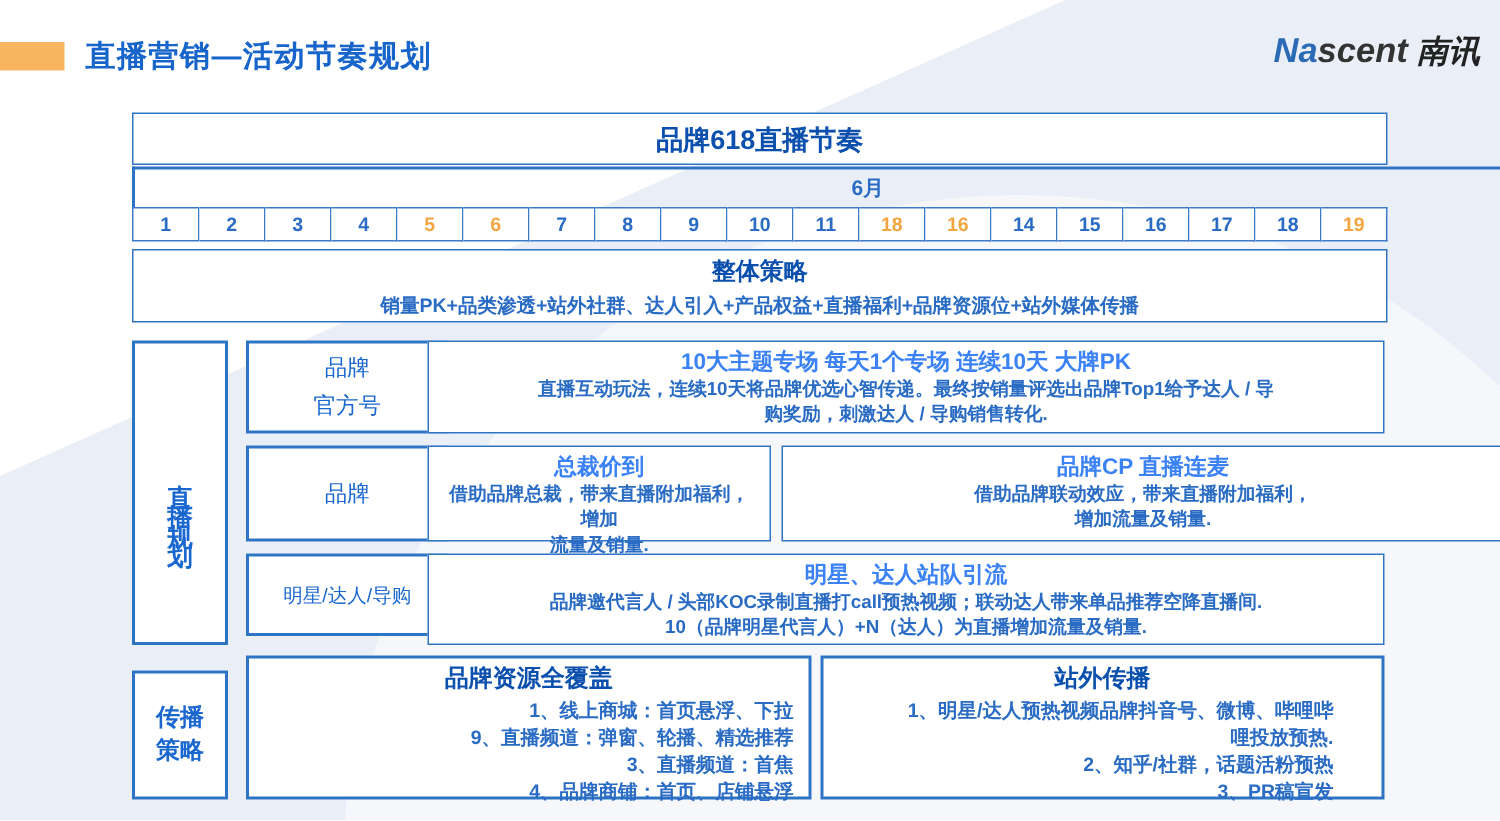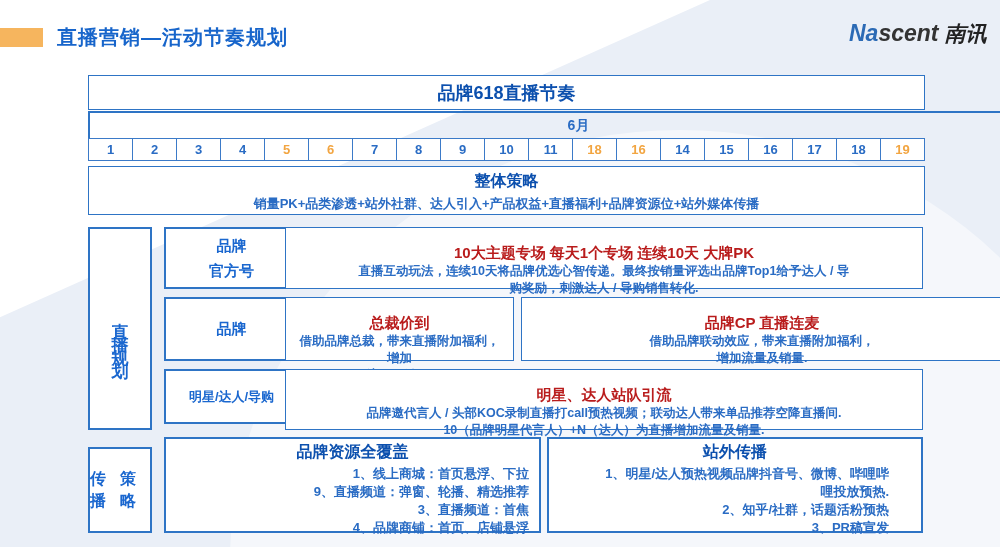--- a/index.html
+++ b/index.html
@@ -37,36 +37,36 @@
   .strategy-box{left:88px;top:166px;width:837px;height:49px;text-align:center;}
   .strategy-title{font-size:16px;font-weight:bold;color:#0c50ae;margin-top:4px;}
   .strategy-sub{font-size:13px;font-weight:bold;color:#2a6cc4;margin-top:3px;}
 
   
   .side-label{left:88px;top:227px;width:64px;height:203px;border-width:2px;display:flex;
               align-items:center;justify-content:center;}
   .side-label span{writing-mode:vertical-lr;text-orientation:upright;letter-spacing:13px;
                    font-size:17px;font-weight:bold;color:#1a67cf;margin-bottom:-13px;}
   .cat-box{left:164px;width:135px;border-width:2px;display:flex;flex-direction:column;
-           align-items:center;justify-content:center;font-weight:bold;color:#1a67cf;text-align:center;}
+           align-items:center;justify-content:center;font-weight:normal;color:#1a67cf;text-align:center;}
   .cat1{top:227px;height:62px;font-size:15px;line-height:1.7;}
   .cat2{top:297px;height:64px;font-size:15px;}
   .cat3{top:369px;height:55px;font-size:13px;}
   .content-box{text-align:center;}
   .row1{left:285px;top:227px;width:638px;height:62px;}
   .row2l{left:285px;top:297px;width:229px;height:64px;}
   .row2r{left:521px;top:297px;width:482px;height:64px;}
   .row3{left:285px;top:369px;width:638px;height:61px;}
-  .c-title{font-size:15px;font-weight:bold;color:#b91c1c;margin-top:16px;}
+  .c-title{font-size:15px;font-weight:bold;color:#3b82f6;margin-top:4px;}
   .c-body{font-size:12.5px;font-weight:bold;color:#2a6cc4;line-height:1.35;padding:0 8px;}
   .row2l .c-body,.row2r .c-body{font-size:12.5px;}
 
   
   .spread-label{left:88px;top:447px;width:64px;height:86px;border-width:2px;display:flex;
-                flex-direction:row;align-items:center;justify-content:center;font-size:16px;
+                flex-direction:column;align-items:center;justify-content:center;font-size:16px;
                 font-weight:bold;color:#1a67cf;line-height:1.4;}
   .spread-box1{left:164px;top:437px;width:377px;height:96px;border-width:2px;}
   .spread-box2{left:547px;top:437px;width:376px;height:96px;border-width:2px;}
   .sp-title{text-align:center;font-size:16px;font-weight:bold;color:#0c50ae;margin-top:3px;}
   .sp-items{font-size:13px;font-weight:bold;color:#2a6cc4;line-height:1.38;text-align:right;margin-top:2px;}
   .spread-box1 .sp-items{padding-left:30px;padding-right:10px;}
   .spread-box2 .sp-items{padding-left:44px;padding-right:32px;}
 </style>
 </head>
 <body>

